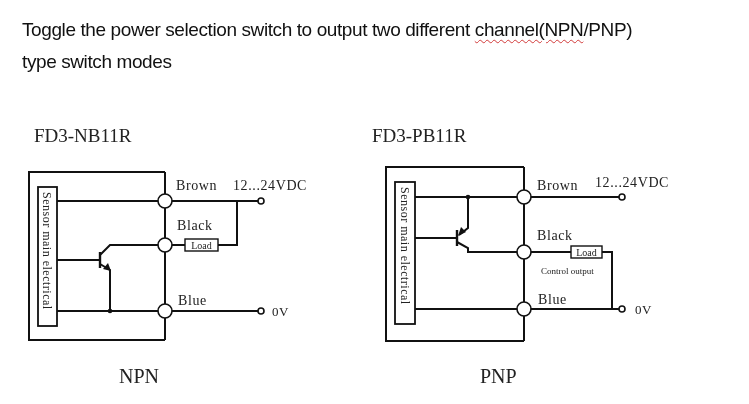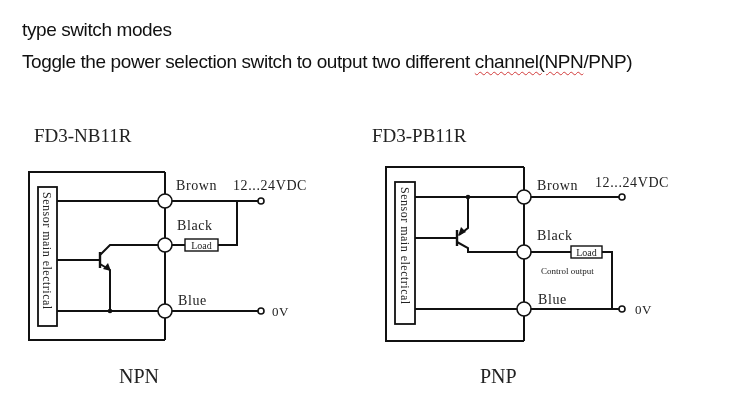--- a/index.html
+++ b/index.html
@@ -19,22 +19,22 @@
   .caption { font-family: "Liberation Serif", serif; font-size: 20px; fill: #222; }
   .ln { stroke: #111; stroke-width: 2; fill: none; }
   .node { fill: #fff; stroke: #111; stroke-width: 1.6; }
   .term { fill: #fff; stroke: #111; stroke-width: 1.6; }
   .dot { fill: #111; }
 </style>
 </head>
 <body>
 
 <div class="intro">
+  <div><span>Toggle the power selection switch to output two different </span><span class="spell">channel(NPN</span><span>/PNP)</span></div>
   <div>type switch modes</div>
-  <div><span>Toggle the power selection switch to output two different </span><span class="spell">channel(NPN</span><span>/PNP)</span></div>
 </div>
 
 <svg width="749" height="404" viewBox="0 0 749 404">
 
   <g>
     <text class="model" x="34" y="142">FD3-NB11R</text>
 
     <path class="ln" d="M165,172 L29,172 L29,340 L165,340"></path>
     <line class="ln" x1="165" y1="172" x2="165" y2="340"></line>
 

